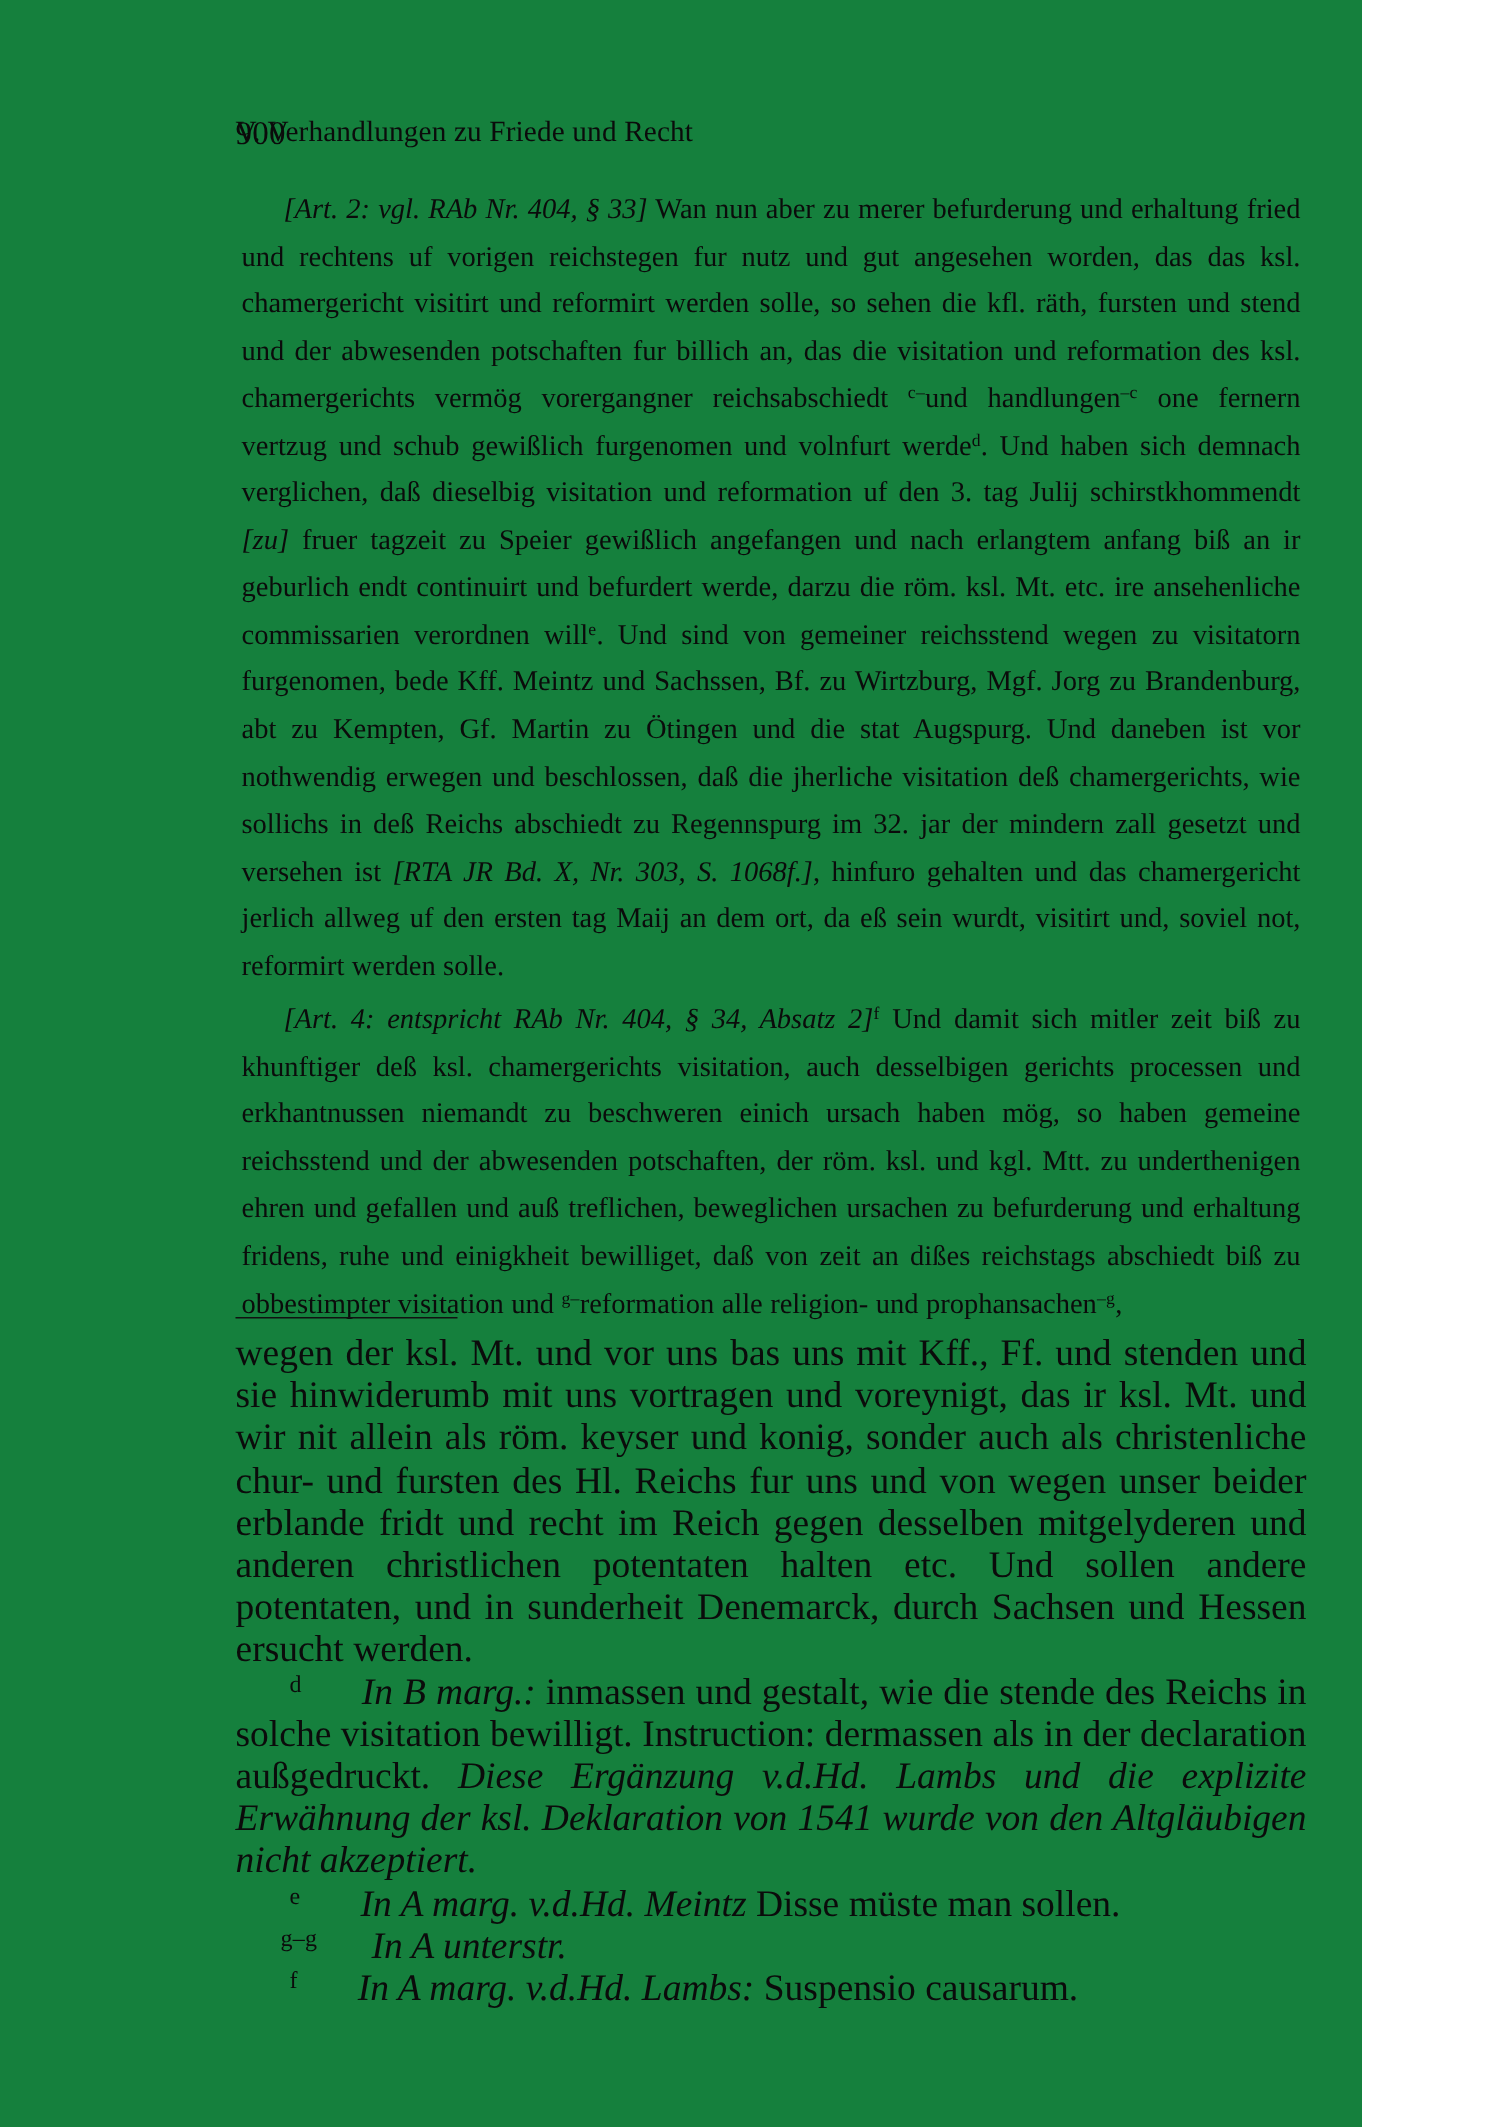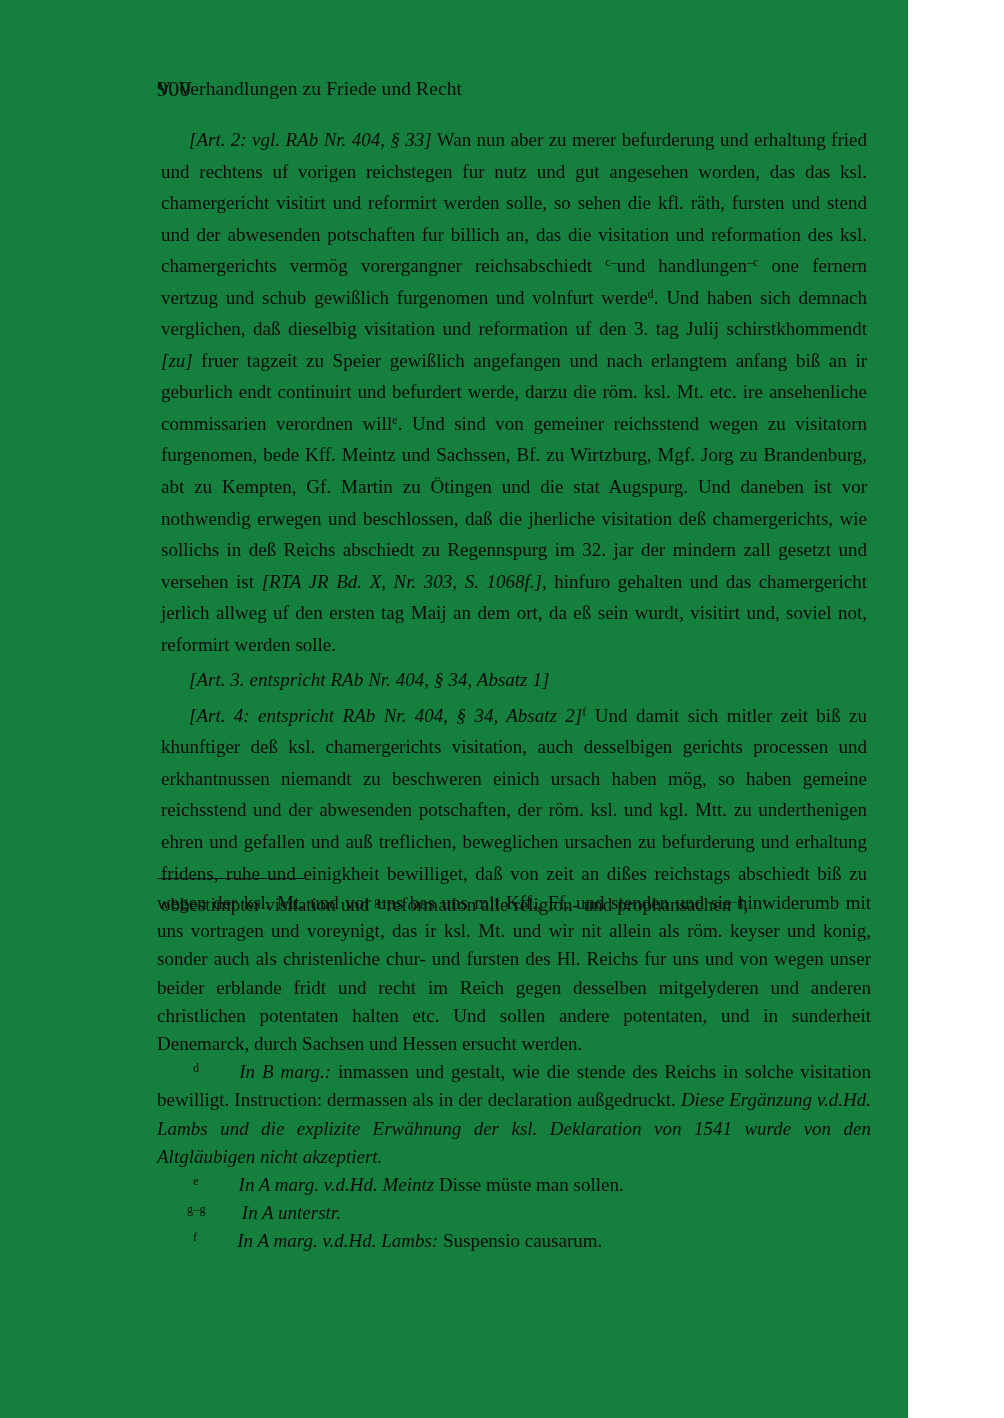--- a/index.html
+++ b/index.html
@@ -89,21 +89,21 @@
   .fnrule {
     width: 148px;
     height: 0;
     border-top: 1.6px solid #111;
     margin: 0 0 10px 0;
   }
   p.fn {
     margin: 0;
     text-align: justify;
     text-align-last: left;
-    font-size: 19px;
+    font-size: 25px;
     line-height: 28.2px;
     hyphens: none;
   }
   p.fn.hang {
     padding-left: 0;
   }
   .fnmark {
     display: inline-block;
     font-size: 0.64em;
     vertical-align: 0.5em;
@@ -135,21 +135,20 @@
 
   <div class="runhead">
     <div class="folio">900</div>
     <div class="runtitle">V. Verhandlungen zu Friede und Recht</div>
   </div>
 
   <div class="textblock">
 
     <p class="body art"><i>[Art. 2: vgl. RAb Nr. 404, § 33]</i><span> Wan nun aber zu merer befurderung und erhaltung fried und rechtens uf vorigen reichstegen fur nutz und gut angesehen worden, das das ksl. chamergericht visitirt und reformirt werden solle, so sehen die kfl. räth, fursten und stend und der abwesenden potschaften fur billich an, das die visitation und reformation des ksl. chamergerichts vermög vorergangner reichsabschiedt </span><sup class="note">c–</sup><span>und handlungen</span><sup class="note">–c</sup><span> one fernern vertzug und schub gewißlich furgenomen und volnfurt werde</span><sup class="note">d</sup><span>. Und haben sich demnach verglichen, daß dieselbig visitation und reformation uf den 3. tag Julij schirstkhommendt </span><i>[zu]</i><span> fruer tagzeit zu Speier gewißlich angefangen und nach erlangtem anfang biß an ir geburlich endt continuirt und befurdert werde, darzu die röm. ksl. Mt. etc. ire ansehenliche commissarien verordnen will</span><sup class="note">e</sup><span>. Und sind von gemeiner reichsstend wegen zu visitatorn furgenomen, bede Kff. Meintz und Sachssen, Bf. zu Wirtzburg, Mgf. Jorg zu Brandenburg, abt zu Kempten, Gf. Martin zu Ötingen und die stat Augspurg. Und daneben ist vor nothwendig erwegen und beschlossen, daß die jherliche visitation deß chamergerichts, wie sollichs in deß Reichs abschiedt zu Regennspurg im 32. jar der mindern zall gesetzt und versehen ist </span><i>[RTA JR Bd. X, Nr. 303, S. 1068f.]</i><span>, hinfuro gehalten und das chamergericht jerlich allweg uf den ersten tag Maij an dem ort, da eß sein wurdt, visitirt und, soviel not, reformirt werden solle.</span></p>
 
-    <p class="body art"><i>[Art. 3. entspricht RAb Nr. 404, § 34, Absatz 1]</i></p>
 
     <p class="body art"><i>[Art. 4: entspricht RAb Nr. 404, § 34, Absatz 2]</i><sup class="note">f</sup><span> Und damit sich mitler zeit biß zu khunftiger deß ksl. chamergerichts visitation, auch desselbigen gerichts processen und erkhantnussen niemandt zu beschweren einich ursach haben mög, so haben gemeine reichsstend und der abwesenden potschaften, der röm. ksl. und kgl. Mtt. zu underthenigen ehren und gefallen und auß treflichen, beweglichen ursachen zu befurderung und erhaltung fridens, ruhe und einigkheit bewilliget, daß von zeit an dißes reichstags abschiedt biß zu obbestimpter visitation und </span><sup class="note">g–</sup><span>reformation alle religion- und prophansachen</span><sup class="note">–g</sup><span>,</span></p>
 
   </div>
 
   <div class="footnotes">
 
     <div class="fnrule"></div>
 
     <p class="fn">wegen der ksl. Mt. und vor uns bas uns mit Kff., Ff. und stenden und sie hinwiderumb mit uns vortragen und voreynigt, das ir ksl. Mt. und wir nit allein als röm. keyser und konig, sonder auch als christenliche chur- und fursten des Hl. Reichs fur uns und von wegen unser beider erblande fridt und recht im Reich gegen desselben mitgelyderen und anderen christlichen potentaten halten etc. Und sollen andere potentaten, und in sunderheit Denemarck, durch Sachsen und Hessen ersucht werden.</p>

